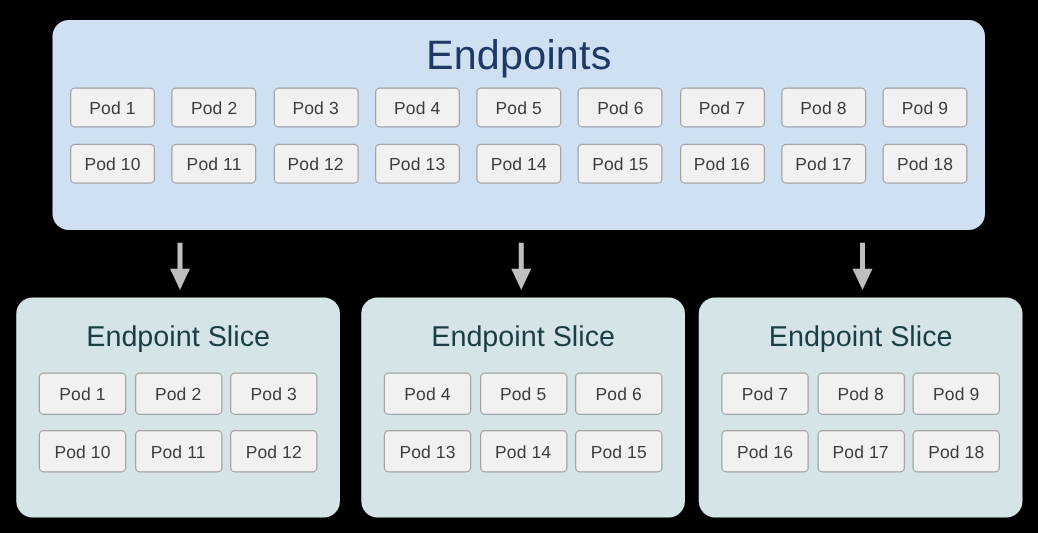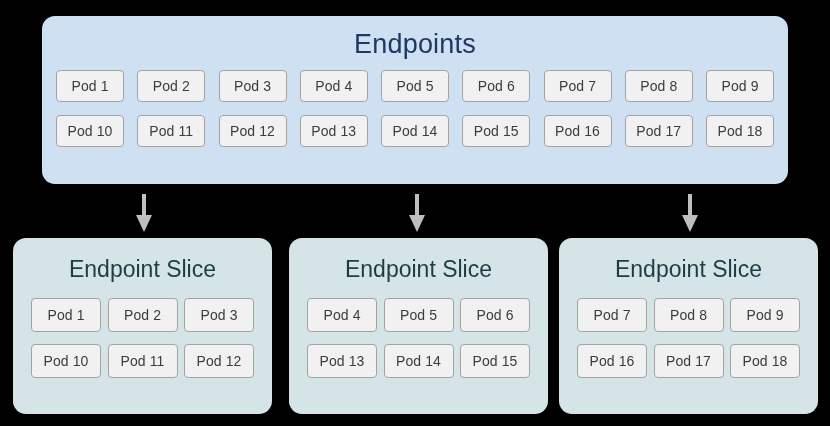--- a/index.html
+++ b/index.html
@@ -28,21 +28,21 @@
     top: 16px;
     width: 746px;
     height: 168px;
     background: #cfe0f3;
     border-radius: 13px;
     box-sizing: border-box;
   }
 
   .panel-title {
     text-align: center;
-    font-size: 27px;
+    font-size: 33px;
     font-weight: 400;
     letter-spacing: 0.2px;
     color: #1f3864;
     margin: 0;
     padding-top: 13px;
     line-height: 30px;
   }
 
   .endpoints-rows {
     position: absolute;

